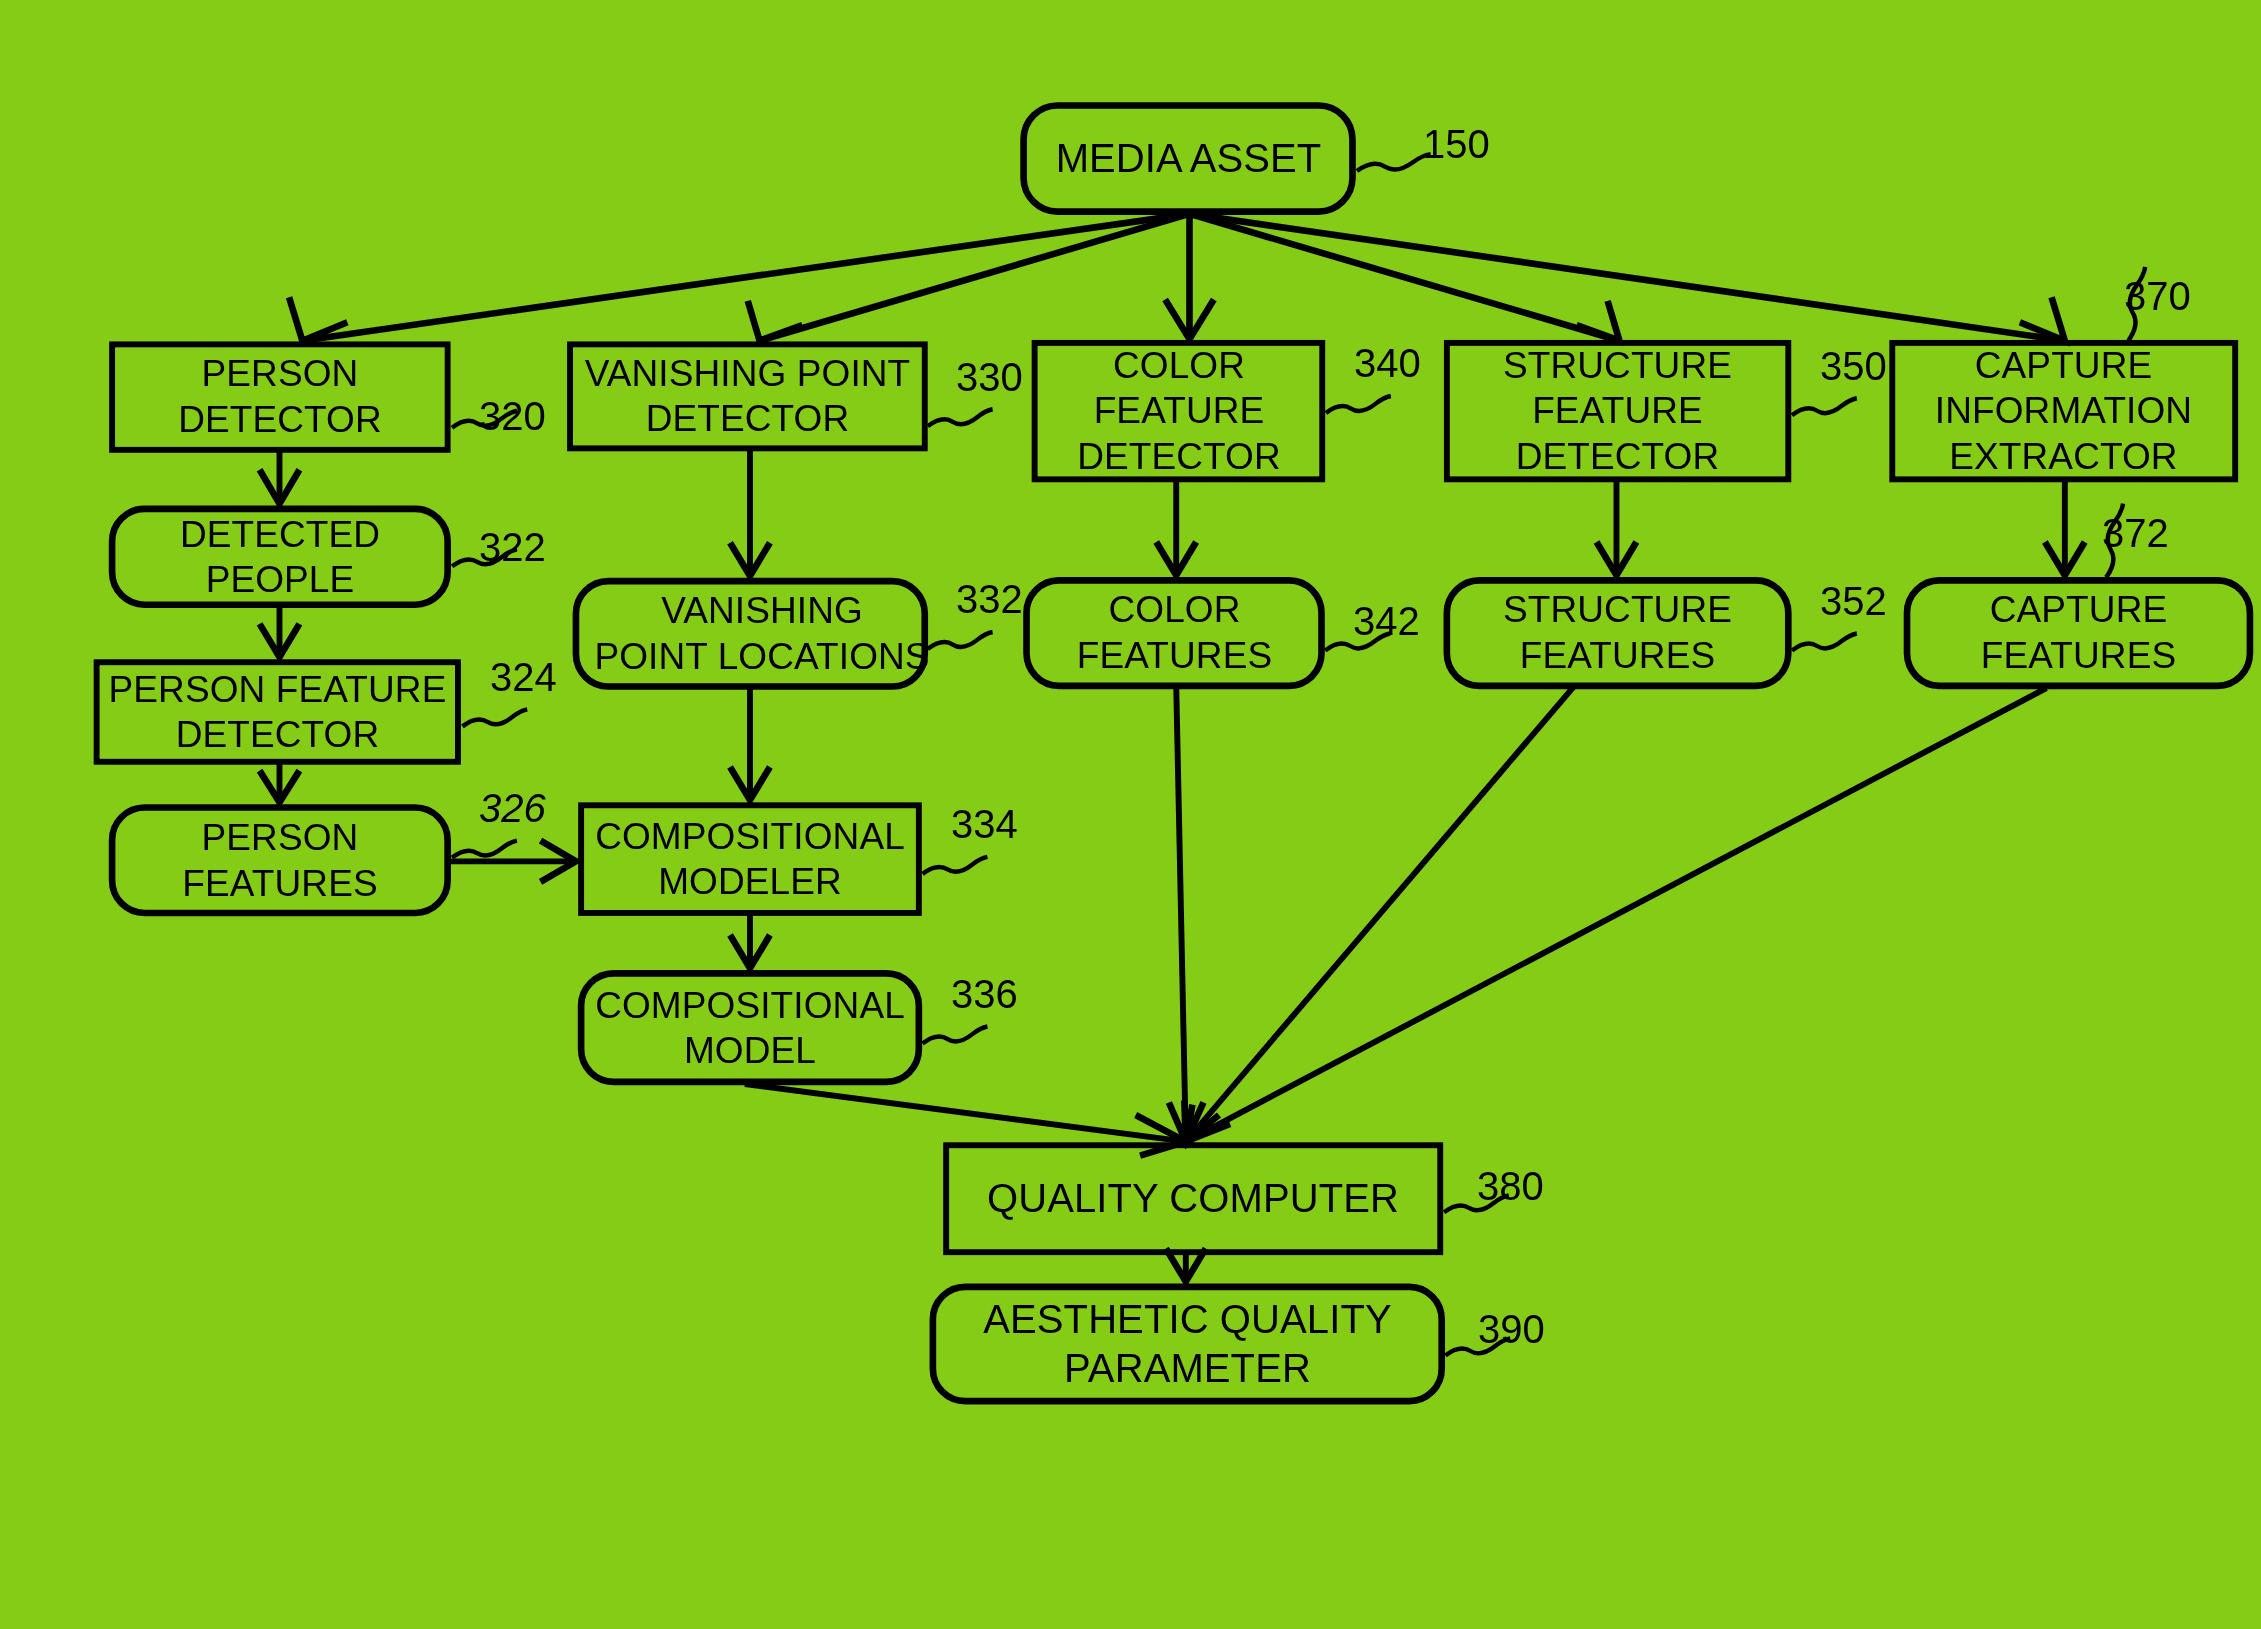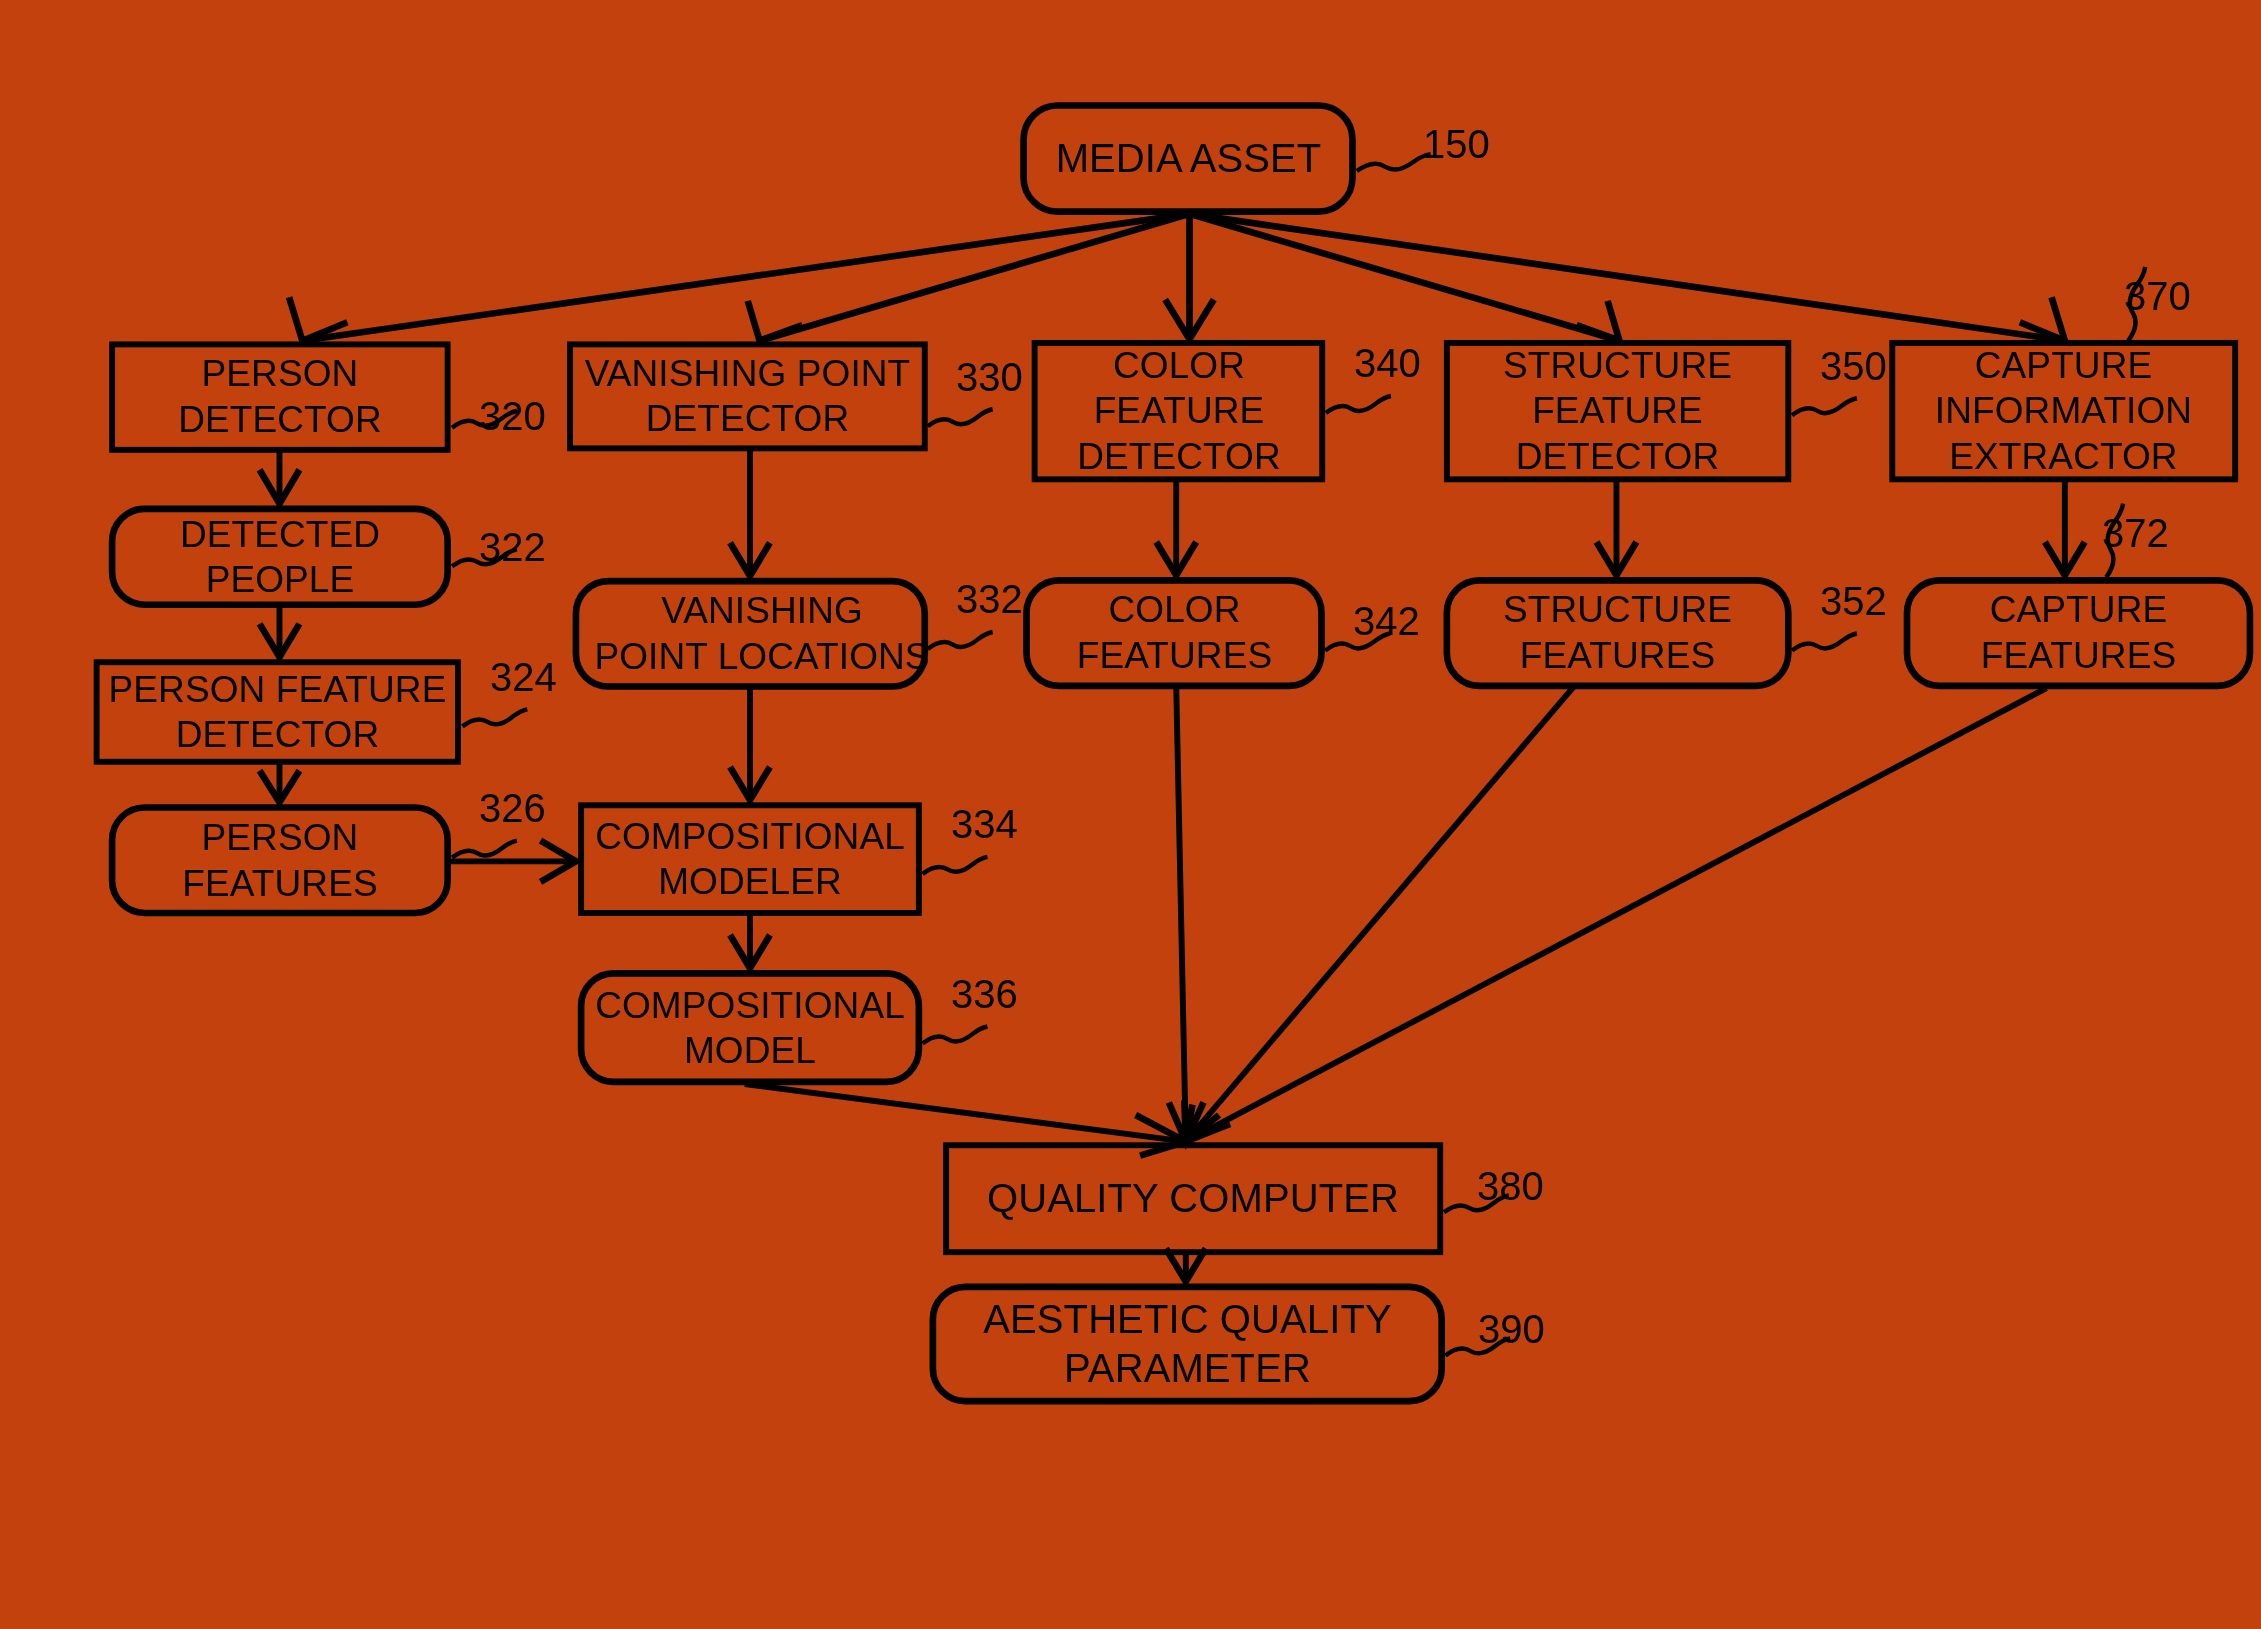--- a/index.html
+++ b/index.html
@@ -7,21 +7,21 @@
     padding: 0;
     background: #ffffff;
   }
   body {
     font-family: "Liberation Sans", sans-serif;
   }
   #canvas {
     position: relative;
     width: 2261px;
     height: 1629px;
-    background: #c2410c;
+    background: #84cc16;
     overflow: hidden;
   }
   #diagram-svg {
     position: absolute;
     left: 0;
     top: 0;
     width: 2261px;
     height: 1629px;
   }
   .node-text {
@@ -220,21 +220,21 @@
 
   <div class="node-text" style="left:933px; top:1287px; width:509px; height:114px; font-size:40px;">AESTHETIC QUALITY
 PARAMETER</div>
 
   <div class="node-text" style="left:946px; top:1145px; width:494px; height:107px; font-size:40px;">QUALITY COMPUTER</div>
 
   <div class="ref-label" style="left:1423px; top:122px;">150</div>
   <div class="ref-label" style="left:479px; top:356px;margin-top:38px;">320</div>
   <div class="ref-label" style="left:479px; top:495px;margin-top:30px;">322</div>
   <div class="ref-label" style="left:490px; top:655px;">324</div>
-  <div class="ref-label" style="left:479px; top:786px;">326</div>
+  <div class="ref-label" style="left:479px; top:786px;font-style:italic;">326</div>
   <div class="ref-label" style="left:956px; top:355px;">330</div>
   <div class="ref-label" style="left:956px; top:577px;">332</div>
   <div class="ref-label" style="left:951px; top:802px;">334</div>
   <div class="ref-label" style="left:951px; top:972px;">336</div>
   <div class="ref-label" style="left:1354px; top:341px;">340</div>
   <div class="ref-label" style="left:1353px; top:579px;margin-top:20px;">342</div>
   <div class="ref-label" style="left:1820px; top:344px;">350</div>
   <div class="ref-label" style="left:1820px; top:579px;">352</div>
   <div class="ref-label" style="left:2124px; top:274px;">370</div>
   <div class="ref-label" style="left:2102px; top:511px;">372</div>

